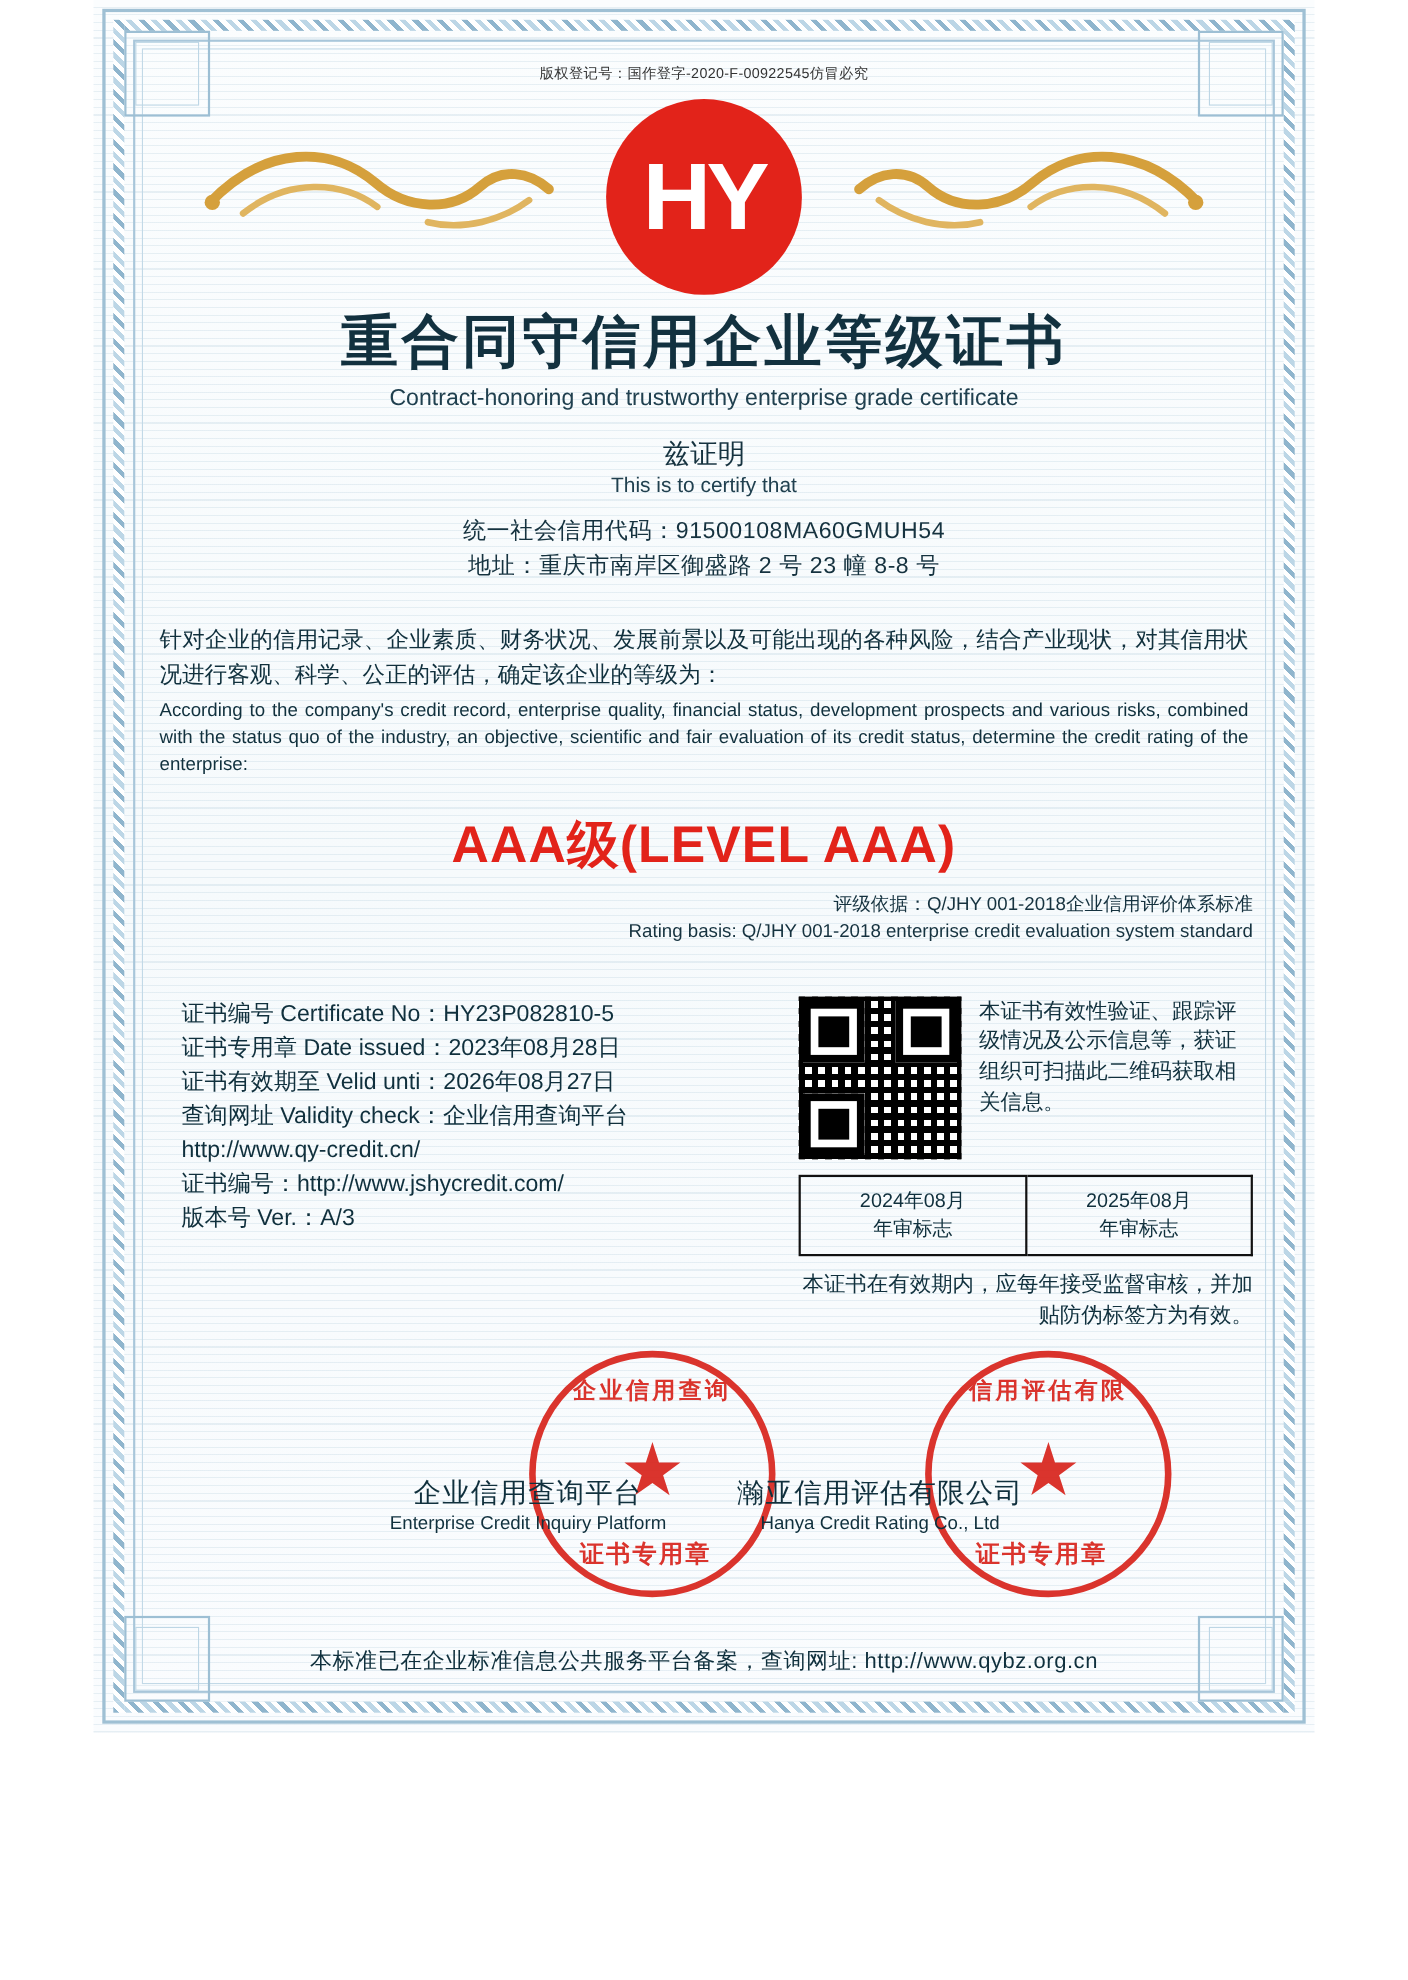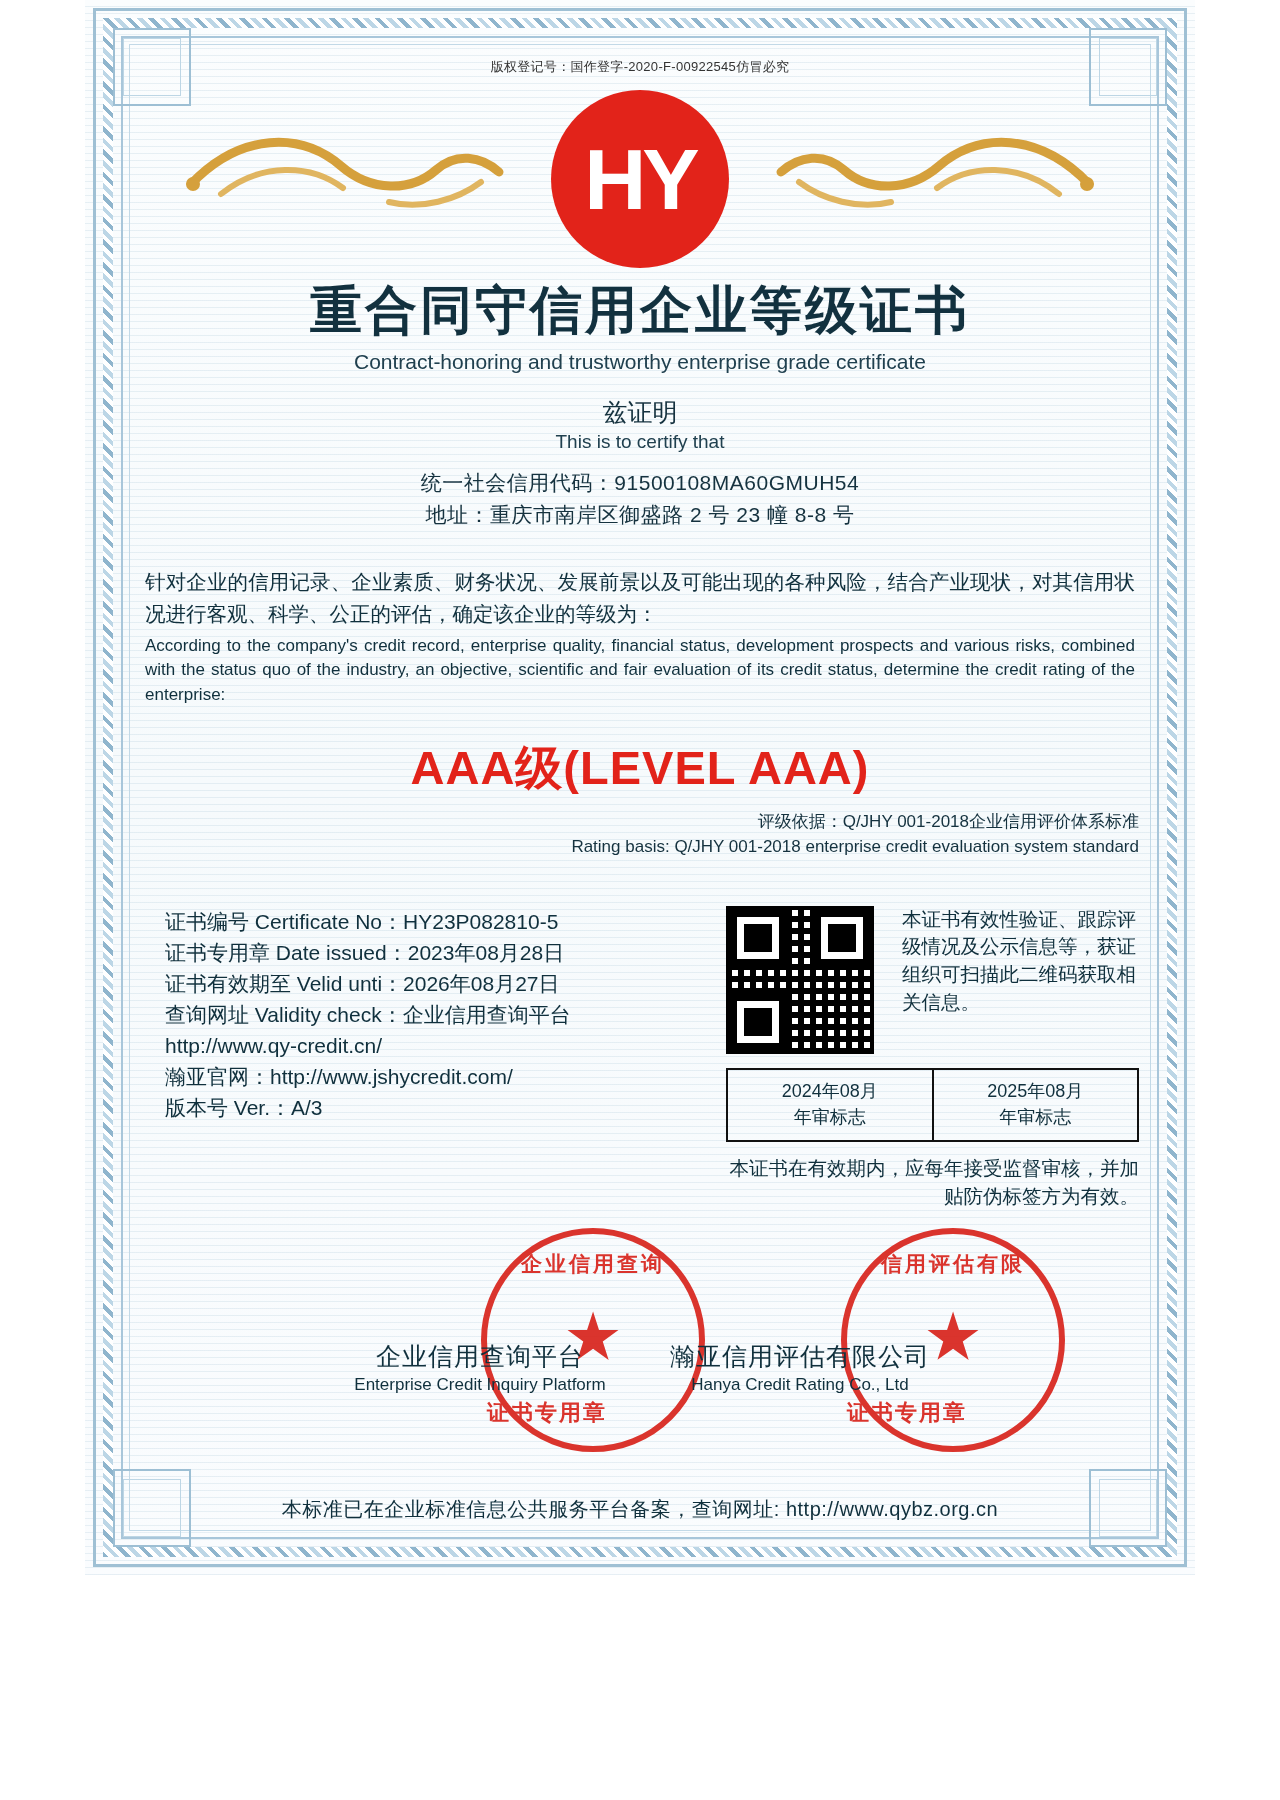--- a/index.html
+++ b/index.html
@@ -214,21 +214,21 @@
     color: #10303d;
     line-height: 1.48;
   }
   .details-left .row { white-space: nowrap; }
   .details-right {
     flex: 1;
     padding-left: 6px;
   }
   .qr-row {
     display: flex;
-    gap: 28px;
+    gap: 16px;
   }
   .qr {
     width: 148px;
     height: 148px;
     flex: 0 0 148px;
     background-color: #fff;
     background-image:
       repeating-linear-gradient(90deg, #000 0 6px, transparent 6px 12px),
       repeating-linear-gradient(0deg, #000 0 6px, transparent 6px 12px);
     background-blend-mode: multiply;
@@ -309,21 +309,21 @@
     text-align: center;
     font-size: 21px;
     color: #d8241c;
     font-weight: bold;
     letter-spacing: 3px;
   }
   .seal-bottom {
     position: absolute;
     left: 0; right: 12px;
     bottom: 18px;
-    text-align: left;
+    text-align: center;
     font-size: 22px;
     color: #d8241c;
     font-weight: bold;
     letter-spacing: 2px;
   }
   .org-names {
     position: absolute;
     top: 96px;
     left: 0;
     right: 0;
@@ -410,21 +410,21 @@
     <div class="basis-cn">评级依据：Q/JHY 001-2018企业信用评价体系标准</div>
     <div class="basis-en">Rating basis: Q/JHY 001-2018 enterprise credit evaluation system standard</div>
 
     <div class="details">
       <div class="details-left">
         <div class="row">证书编号 Certificate No：HY23P082810-5</div>
         <div class="row">证书专用章 Date issued：2023年08月28日</div>
         <div class="row">证书有效期至 Velid unti：2026年08月27日</div>
         <div class="row">查询网址 Validity check：企业信用查询平台</div>
         <div class="row">http://www.qy-credit.cn/</div>
-        <div class="row">瀚亚官网：http://www.jshycredit.com/</div>
+        <div class="row">证书编号：http://www.jshycredit.com/</div>
         <div class="row">版本号 Ver.：A/3</div>
       </div>
       <div class="details-right">
         <div class="qr-row">
           <div class="qr">
             <span class="finder f1"></span>
             <span class="finder f2"></span>
             <span class="finder f3"></span>
           </div>
           <div class="qr-note">本证书有效性验证、跟踪评级情况及公示信息等，获证组织可扫描此二维码获取相关信息。</div>

